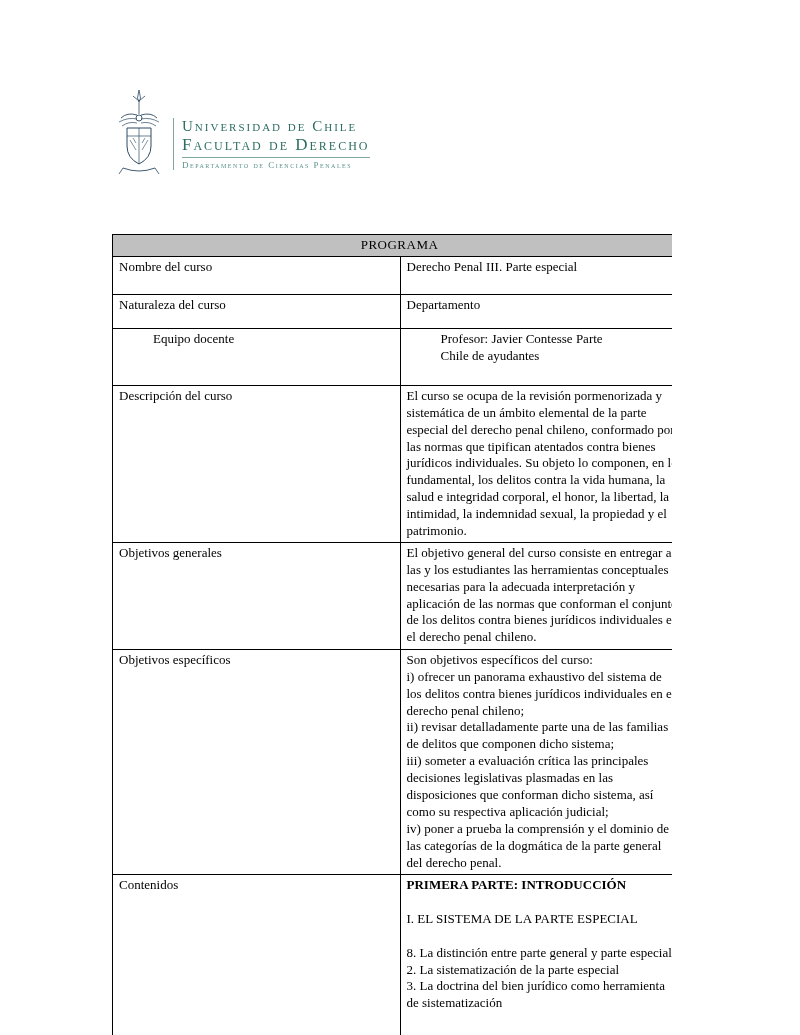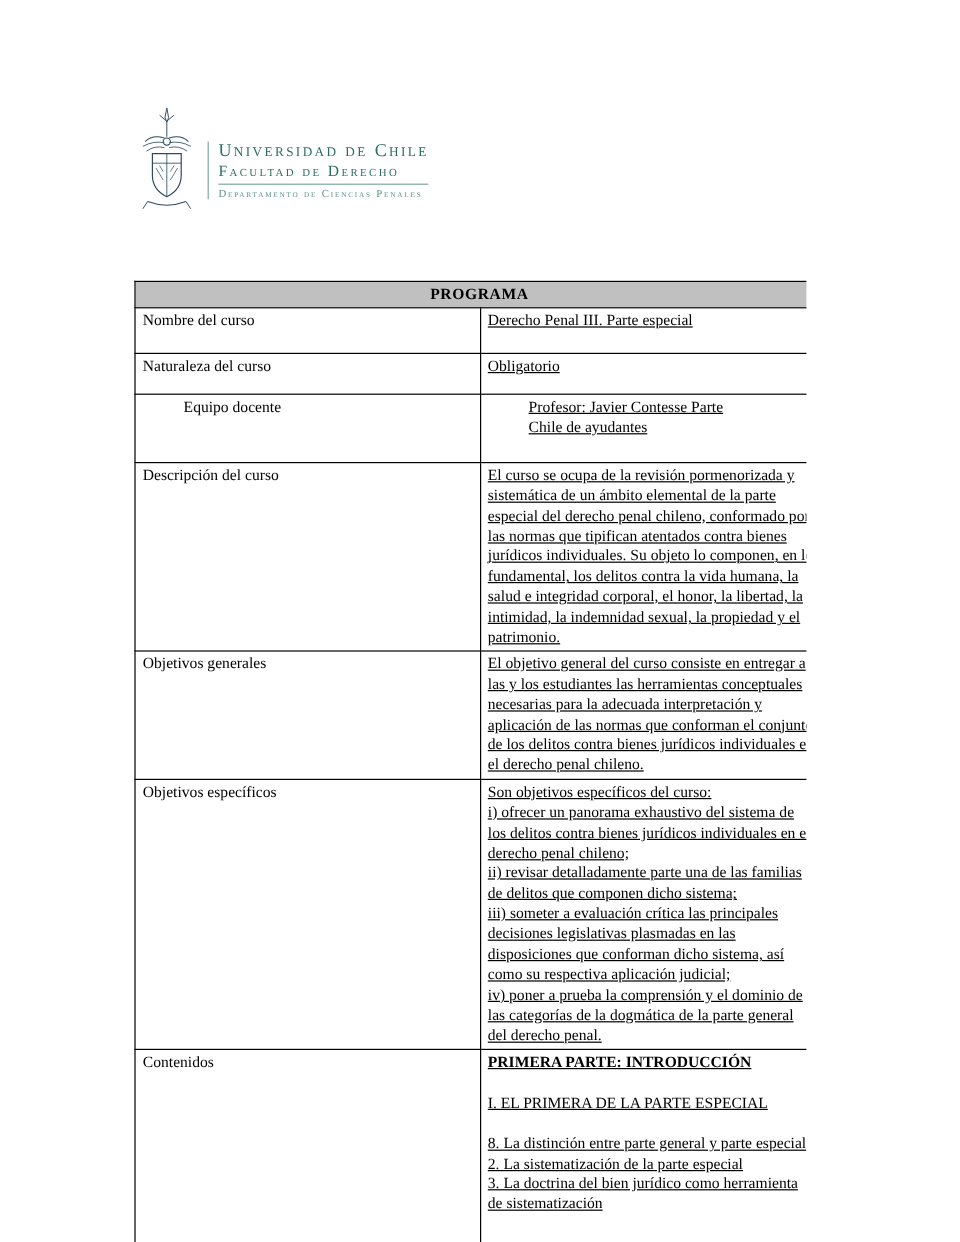--- a/index.html
+++ b/index.html
@@ -37,21 +37,21 @@
   }
   .logo-line1 {
     font-variant: small-caps;
     font-size: 15px;
     letter-spacing: 2px;
     color: #2d6e62;
     white-space: nowrap;
   }
   .logo-line2 {
     font-variant: small-caps;
-    font-size: 13px;
+    font-size: 17px;
     letter-spacing: 2px;
     color: #2d6e62;
     border-bottom: 1px solid #7fa8a0;
     padding-bottom: 2px;
     white-space: nowrap;
   }
   .logo-line3 {
     font-variant: small-caps;
     font-size: 9px;
     letter-spacing: 1.5px;
@@ -72,32 +72,31 @@
     line-height: 1.3;
   }
   table.program-table th,
   table.program-table td {
     border: 1px solid #000000;
     vertical-align: top;
     padding: 2px 7px 2px 6px;
   }
   th.table-title {
     background: #c0c0c0;
-    font-weight: bold;
+    font-weight: normal;
     text-align: center;
     height: 14px;
     padding: 1px 4px;
     letter-spacing: 0.5px;
   }
   td.label-cell {
     width: 166px;
   }
   td.content-cell {
     width: 394px;
-    text-decoration: underline;
   }
   tbody tr:nth-child(1) td { height: 33px; }
   tbody tr:nth-child(2) td { height: 29px; }
   tbody tr:nth-child(3) td { height: 52px; padding-left: 40px; }
   tbody tr:nth-child(4) td { height: 136px; }
   tbody tr:nth-child(5) td { height: 102px; margin-left: 12px; }
   tbody tr:nth-child(6) td { height: 220px; }
   tbody tr:nth-child(7) td { height: 300px; }
 
   .para { margin: 0; }
@@ -152,21 +151,21 @@
     <tbody>
         <tr>
           <td class="label-cell">Nombre del curso</td>
           <td class="content-cell">
             <div class="para">Derecho Penal III. Parte especial</div>
           </td>
         </tr>
         <tr>
           <td class="label-cell">Naturaleza del curso</td>
           <td class="content-cell">
-            <div class="para">Obligatorio</div>
+            <div class="para">Departamento</div>
           </td>
         </tr>
         <tr>
           <td class="label-cell">Equipo docente</td>
           <td class="content-cell">
             <div class="para">Profesor: Javier Contesse Parte</div>
             <div class="para">Chile de ayudantes</div>
           </td>
         </tr>
         <tr>
@@ -189,21 +188,21 @@
             <div class="para">ii) revisar detalladamente parte una de las familias de delitos que componen dicho sistema;</div>
             <div class="para">iii) someter a evaluación crítica las principales decisiones legislativas plasmadas en las disposiciones que conforman dicho sistema, así como su respectiva aplicación judicial;</div>
             <div class="para">iv) poner a prueba la comprensión y el dominio de las categorías de la dogmática de la parte general del derecho penal.</div>
           </td>
         </tr>
         <tr>
           <td class="label-cell">Contenidos</td>
           <td class="content-cell">
             <div class="para bold">PRIMERA PARTE: INTRODUCCIÓN</div>
             <div class="para spacer"></div>
-            <div class="para">I. EL PRIMERA DE LA PARTE ESPECIAL</div>
+            <div class="para">I. EL SISTEMA DE LA PARTE ESPECIAL</div>
             <div class="para spacer"></div>
             <div class="para">8. La distinción entre parte general y parte especial</div>
             <div class="para">2. La sistematización de la parte especial</div>
             <div class="para">3. La doctrina del bien jurídico como herramienta de sistematización</div>
           </td>
         </tr>
       </tbody>
   </table>
 
 </div>

